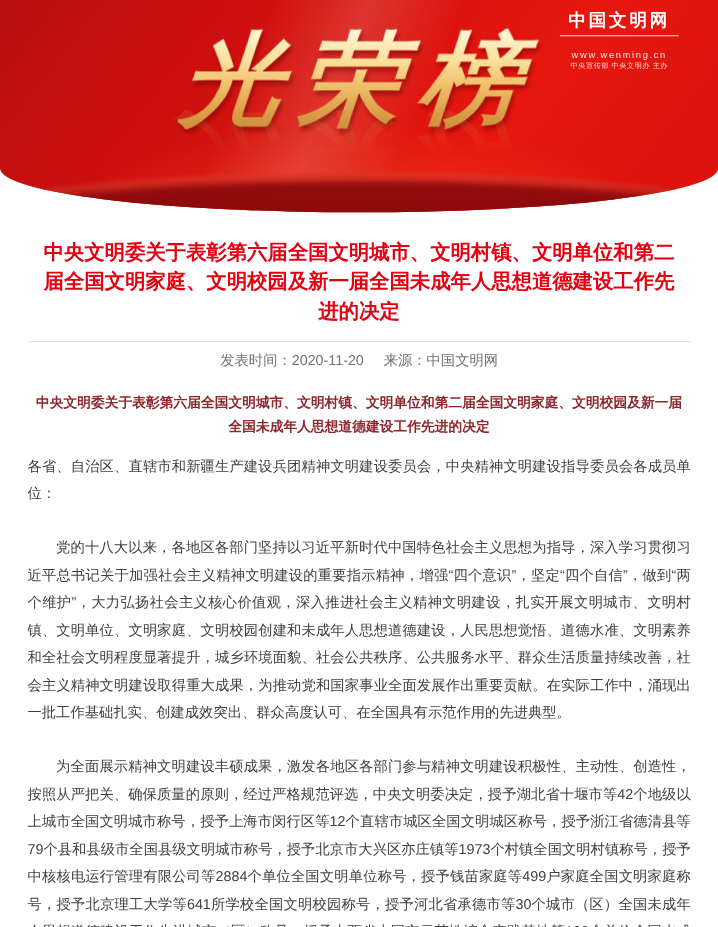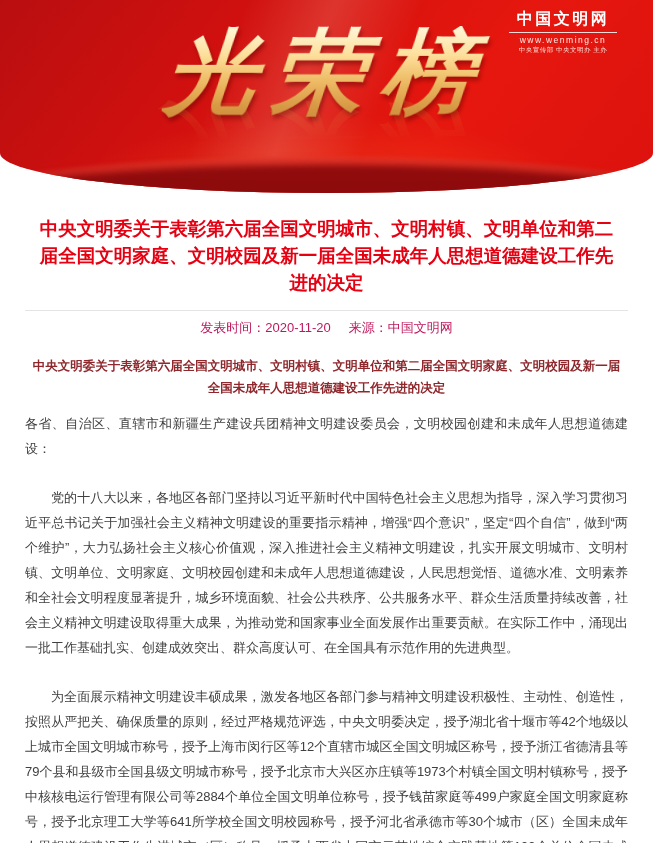--- a/index.html
+++ b/index.html
@@ -45,32 +45,32 @@
     display: block; margin-top: -18px;
     transform: skewX(5deg) scaleY(-1);
     filter: none; opacity: .22;
     -webkit-mask-image: linear-gradient(to bottom, rgba(0,0,0,0) 55%, rgba(0,0,0,.9) 100%);
             mask-image: linear-gradient(to bottom, rgba(0,0,0,0) 55%, rgba(0,0,0,.9) 100%);
   }
 
   
   .logo { position: absolute; top: 9px; right: 36px; width: 108px; text-align: center; color: #fff; }
   .logo-name { font-size: 16px; font-weight: 700; letter-spacing: 2.5px; white-space: nowrap; }
-  .logo-url { margin-top: 2px; padding-top: 2px; border-top: 1px solid rgba(255,255,255,.85);
+  .logo-url { margin-top: 2px; padding-top: 12px; border-top: 1px solid rgba(255,255,255,.85);
     font-size: 8.5px; letter-spacing: 1.5px; color: #ffe9e4; }
   .logo-tagline { margin-top: 1px; font-size: 6.5px; letter-spacing: .5px; color: #ffd9d2; white-space: nowrap; }
 
   
   .article { padding: 20px 25px 0; }
   .article-title {
     color: #e50112; font-size: 18.5px; font-weight: 700; line-height: 27px;
     text-align: center; margin: 2px 6px 14px;
   }
   .divider { border: none; border-top: 1px solid #e4e4e4; margin: 0; }
-  .meta { text-align: center; color: #be185d; font-size: 13px; padding: 8px 0 6px; }
+  .meta { text-align: center; color: #737373; font-size: 13px; padding: 8px 0 6px; }
   .meta span { display: inline-block; }
   .meta .gap { width: 18px; }
   .article-subtitle {
     color: #8f282d; font-size: 12.5px; font-weight: 700; line-height: 22px;
     text-align: center; margin: 12px 2px 10px;
   }
   .body-text { color: #404040; font-size: 13px; line-height: 25px; text-align: justify; }
   .salutation { margin: 12px 0 0; }
   .para { margin: 24px 0 0; text-indent: 2em; }
 </style>
@@ -91,17 +91,17 @@
   </div>
 </div>
 
 <div class="article">
   <h1 class="article-title">中央文明委关于表彰第六届全国文明城市、文明村镇、文明单位和第二届全国文明家庭、文明校园及新一届全国未成年人思想道德建设工作先进的决定</h1>
   <hr class="divider">
   <div class="meta">
     <span>发表时间：</span><span>2020-11-20</span><span class="gap"></span><span>来源：</span><span>中国文明网</span>
   </div>
   <h2 class="article-subtitle">中央文明委关于表彰第六届全国文明城市、文明村镇、文明单位和第二届全国文明家庭、文明校园及新一届全国未成年人思想道德建设工作先进的决定</h2>
-  <p class="body-text salutation">各省、自治区、直辖市和新疆生产建设兵团精神文明建设委员会，文明校园创建和未成年人思想道德建设：</p>
+  <p class="body-text salutation">各省、自治区、直辖市和新疆生产建设兵团精神文明建设委员会，中央精神文明建设指导委员会各成员单位：</p>
   <p class="body-text para">党的十八大以来，各地区各部门坚持以习近平新时代中国特色社会主义思想为指导，深入学习贯彻习近平总书记关于加强社会主义精神文明建设的重要指示精神，增强“四个意识”，坚定“四个自信”，做到“两个维护”，大力弘扬社会主义核心价值观，深入推进社会主义精神文明建设，扎实开展文明城市、文明村镇、文明单位、文明家庭、文明校园创建和未成年人思想道德建设，人民思想觉悟、道德水准、文明素养和全社会文明程度显著提升，城乡环境面貌、社会公共秩序、公共服务水平、群众生活质量持续改善，社会主义精神文明建设取得重大成果，为推动党和国家事业全面发展作出重要贡献。在实际工作中，涌现出一批工作基础扎实、创建成效突出、群众高度认可、在全国具有示范作用的先进典型。</p>
   <p class="body-text para">为全面展示精神文明建设丰硕成果，激发各地区各部门参与精神文明建设积极性、主动性、创造性，按照从严把关、确保质量的原则，经过严格规范评选，中央文明委决定，授予湖北省十堰市等42个地级以上城市全国文明城市称号，授予上海市闵行区等12个直辖市城区全国文明城区称号，授予浙江省德清县等79个县和县级市全国县级文明城市称号，授予北京市大兴区亦庄镇等1973个村镇全国文明村镇称号，授予中核核电运行管理有限公司等2884个单位全国文明单位称号，授予钱苗家庭等499户家庭全国文明家庭称号，授予北京理工大学等641所学校全国文明校园称号，授予河北省承德市等30个城市（区）全国未成年人思想道德建设工作先进城市（区）称号，授予山西省大同市示范性综合实践基地等199个单位全国未成年人思想道德建设工作先进单位称号，授予呼秀珍等199人全国未成年人思想道德建设工作先进工作者称号。</p>
 
 </div>
 
 </body></html>

